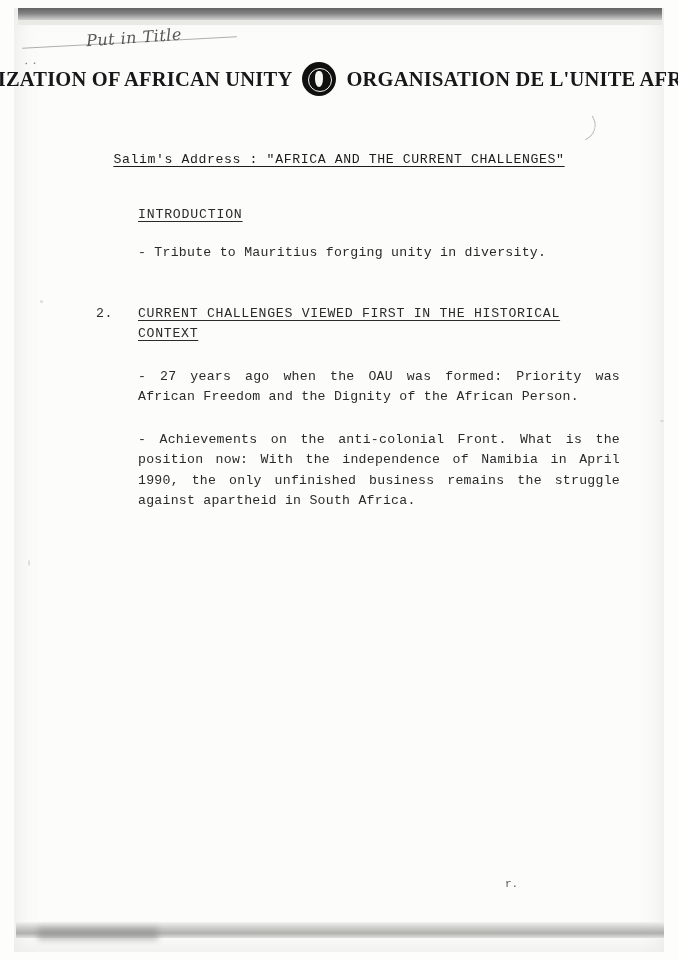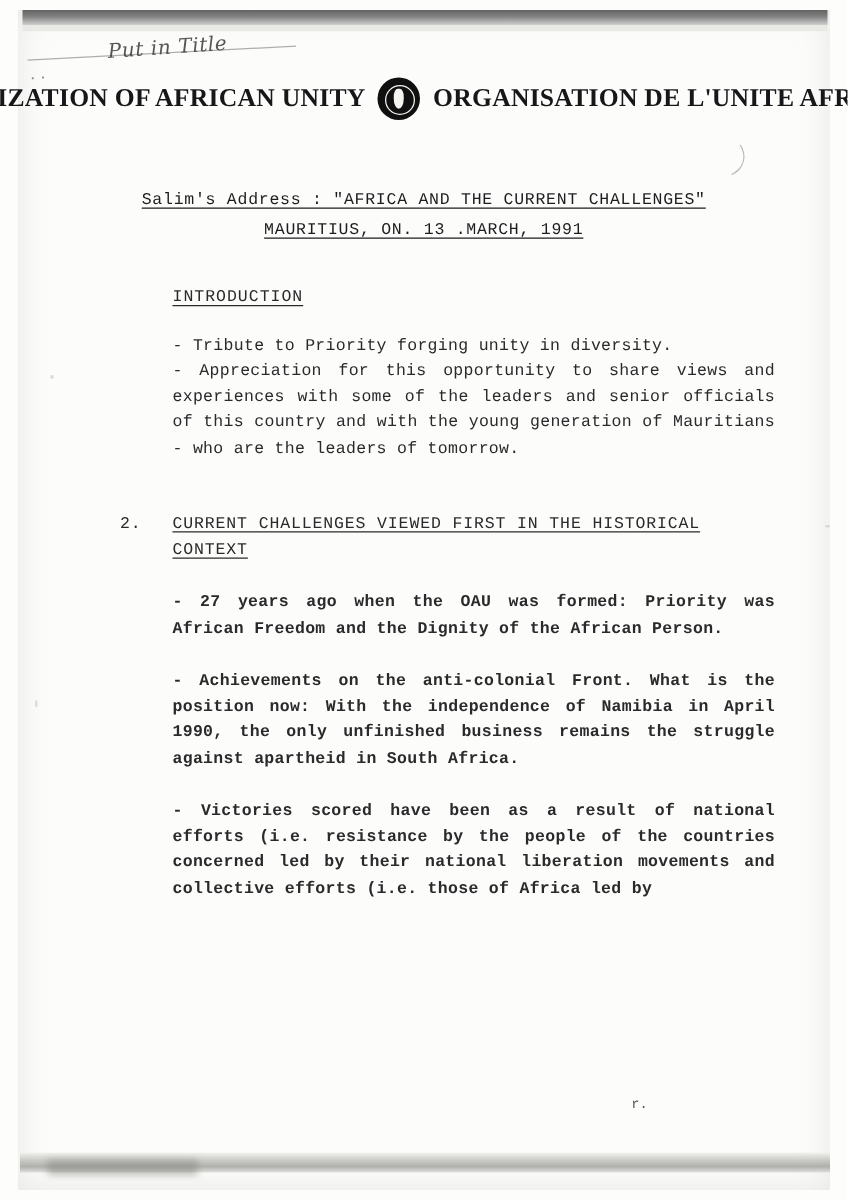--- a/index.html
+++ b/index.html
@@ -229,21 +229,20 @@
     text-decoration: underline;
     text-underline-offset: 3px;
     display: inline;
   }
 
   .body-para {
     margin-top: 22px;
     padding: 0 58px 0 138px;
     text-align: justify;
     letter-spacing: .25px;
-    font-weight: bold;
   }
 
   .b { font-weight: bold; }
 
   .footnote-dot {
     position: absolute;
     left: 505px;
     top: 878px;
     font-size: 11px;
     color: #555;
@@ -273,39 +272,36 @@
   <div class="masthead">
     <div class="masthead-text">ORGANIZATION OF AFRICAN UNITY</div>
     <div class="oau-emblem"></div>
     <div class="masthead-text">ORGANISATION DE L'UNITE AFRICAINE</div>
   </div>
 
   <div class="body-type">
 
     <div class="title-block">
       <div class="title-line u">Salim's Address : "AFRICA AND THE CURRENT CHALLENGES"</div>
-      <div class="title-line u date-strike">MAURITIUS, ON. 13 .MARCH, 1991</div>
     </div>
 
     <div class="section">
       <div class="sec-head">INTRODUCTION</div>
-      <p class="para">- Tribute to Priority forging unity in diversity.</p>
-      <p class="para">- Appreciation for this opportunity to share views and experiences with some of the leaders and senior officials of this country and with the young generation of Mauritians - who are the leaders of tomorrow.</p>
+      <p class="para">- Tribute to Mauritius forging unity in diversity.</p>
     </div>
 
     <div class="block2">
       <div class="num-head">
         <span class="num">2.</span>
         <span class="head-text">CURRENT CHALLENGES VIEWED FIRST IN THE HISTORICAL CONTEXT</span>
       </div>
     </div>
 
     <div class="body-para">- 27 years ago when the OAU was formed: Priority was African Freedom and the Dignity of the African Person.</div>
     <div class="body-para">- Achievements on the anti-colonial Front. What is the position now: With the independence of Namibia in April 1990, the only unfinished business remains the struggle against apartheid in South Africa.</div>
-    <div class="body-para">- Victories scored have been as a result of national efforts (i.e. resistance by the people of the countries concerned led by their national liberation movements and collective efforts (i.e. those of Africa led by</div>
 
   </div>
 
   <div class="footnote-dot">r.</div>
 
   <div class="bottom-bar"></div>
   <div class="bottom-smudge"></div>
 
   <div class="speck" style="left:40px;top:300px;width:3px;height:3px;"></div>
   <div class="speck" style="left:660px;top:420px;width:4px;height:2px;"></div>

